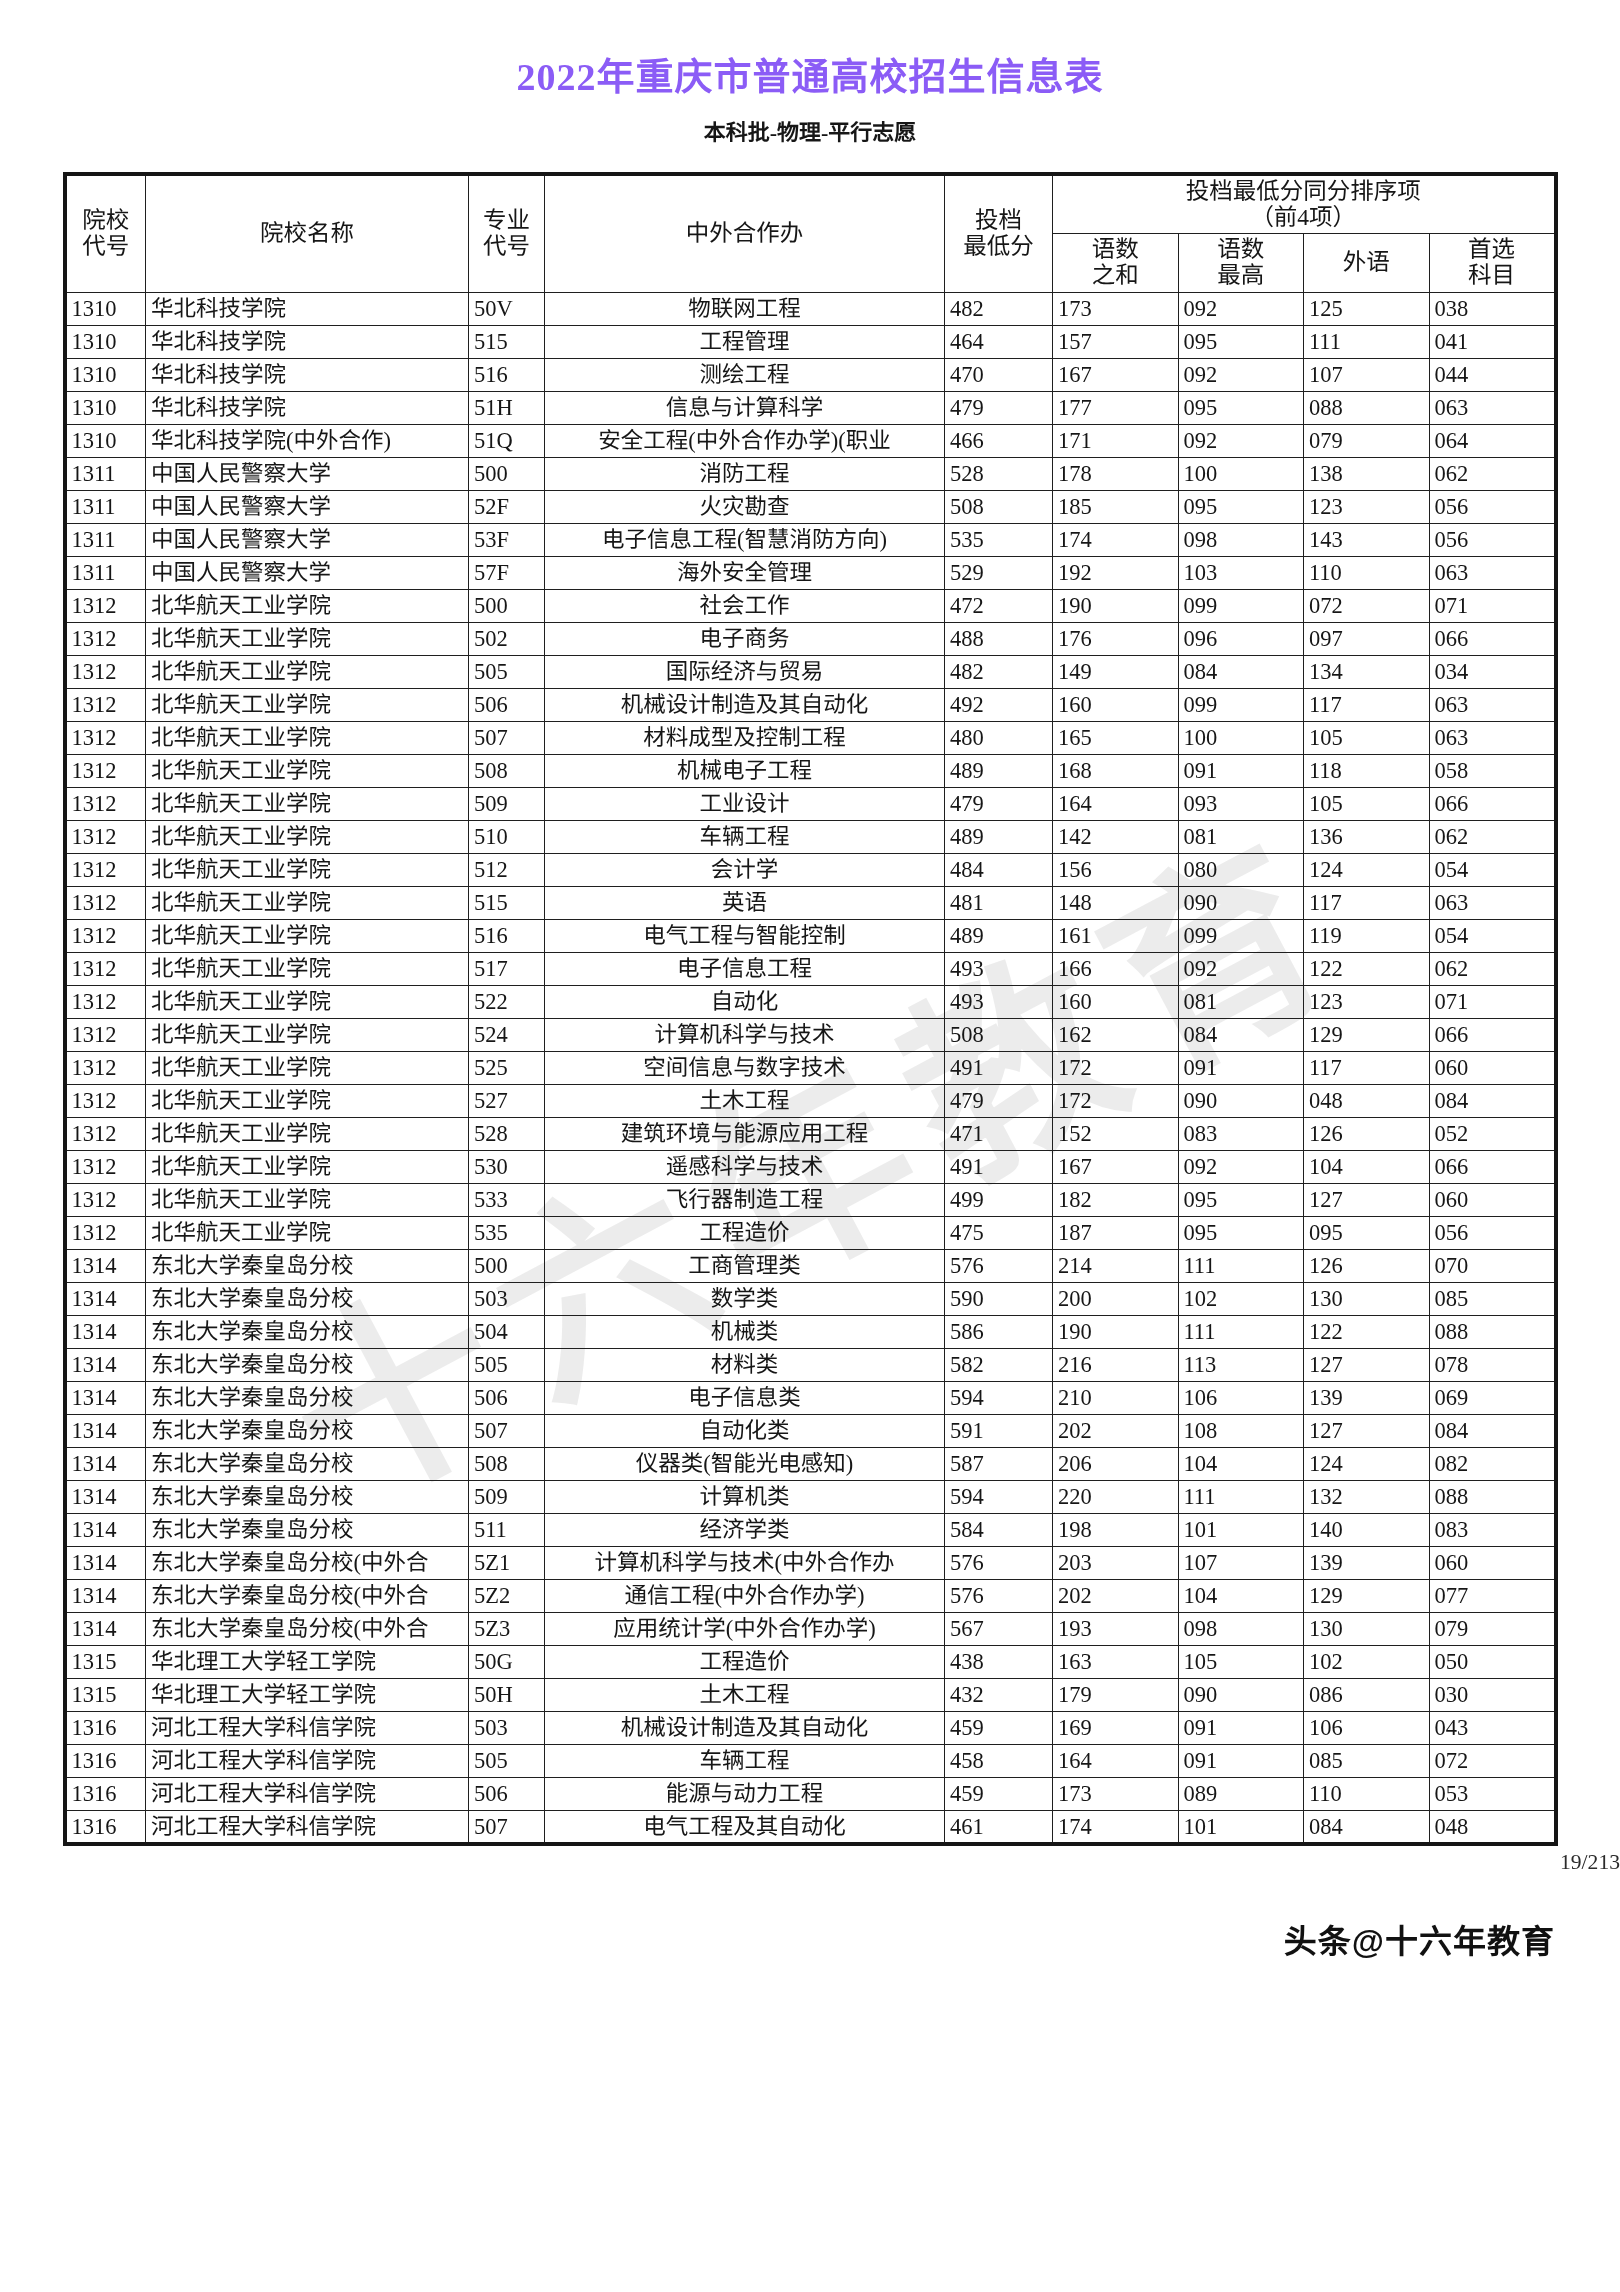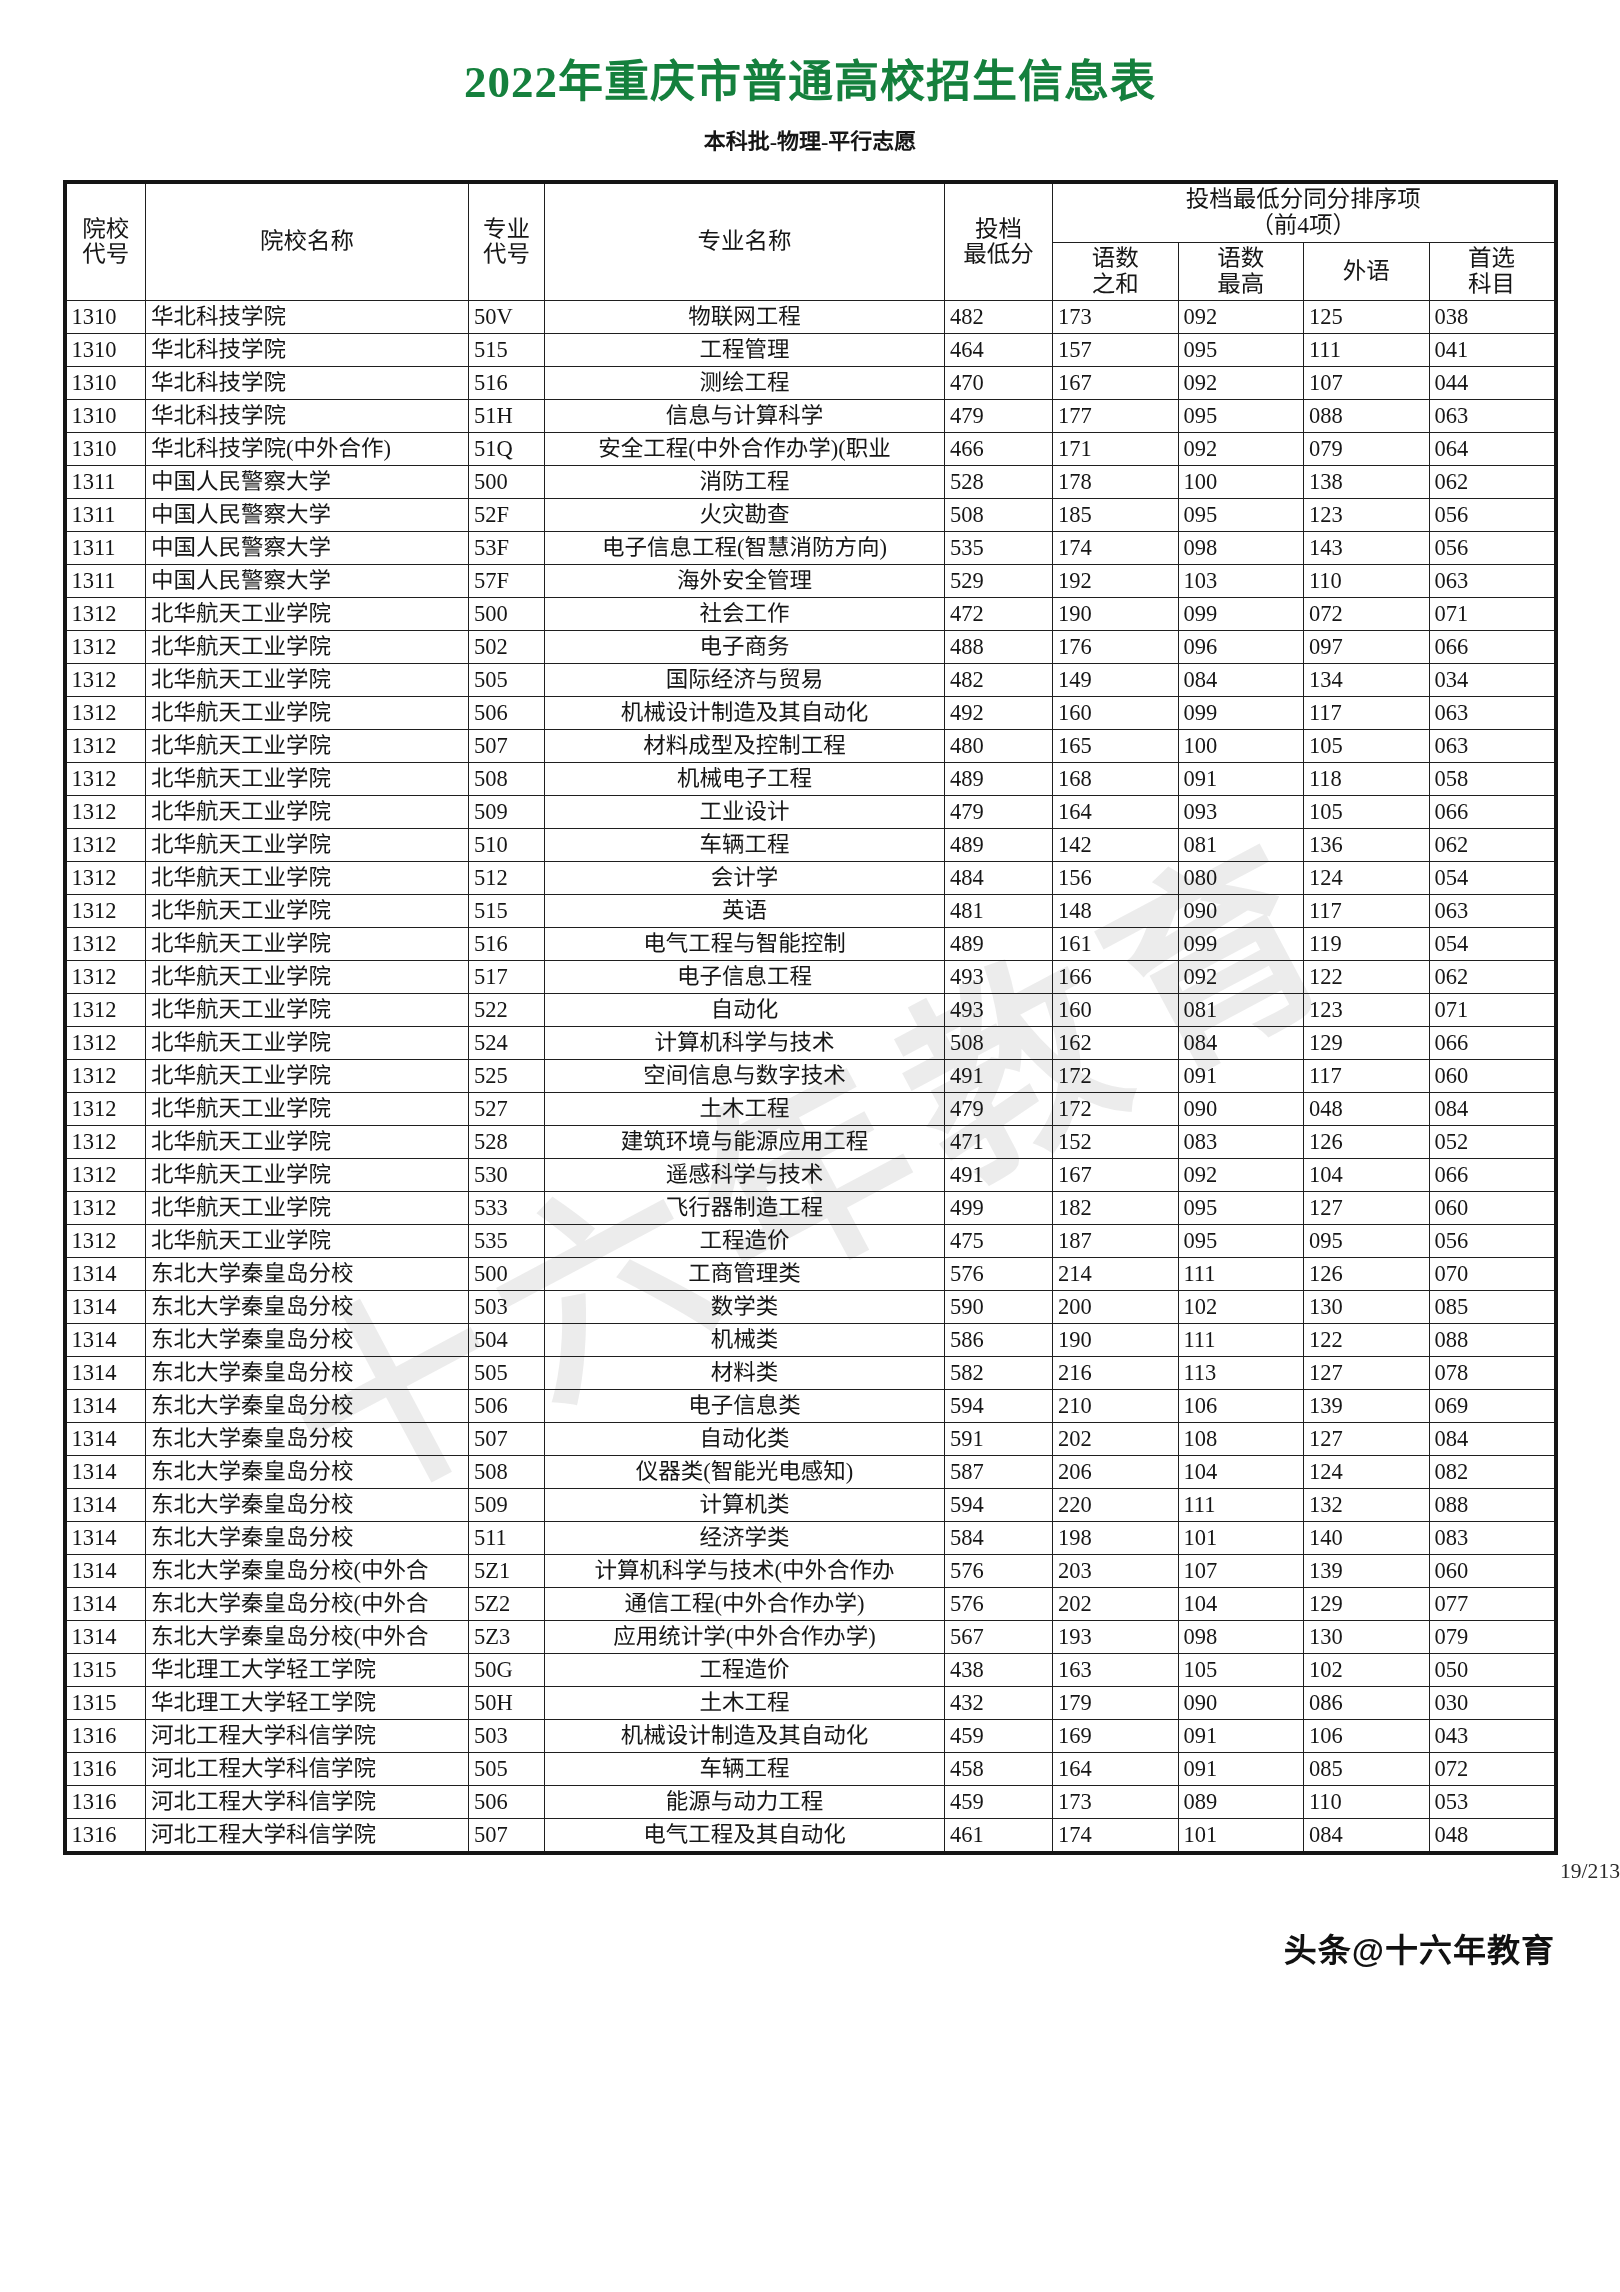--- a/index.html
+++ b/index.html
@@ -16,27 +16,27 @@
     color: #1a1a1a;
     overflow: hidden;
   }
   .page {
     position: absolute;
     inset: 0;
     padding: 0;
   }
   .doc-title {
     text-align: center;
-    font-size: 45px;
+    font-size: 38px;
     font-weight: 700;
     letter-spacing: 1px;
     margin: 0;
     padding-top: 55px;
     line-height: 1.2;
-    color: #15803d;
+    color: #8b5cf6;
   }
   .doc-subtitle {
     text-align: center;
     font-size: 22px;
     font-weight: 700;
     margin: 0;
     padding-top: 19.6px;
     line-height: 1.2;
     color: #161616;
   }
@@ -160,21 +160,21 @@
         <tr>
           <th class="h-code" rowspan="2">
             <span>院校</span><br>
             <span>代号</span>
           </th>
           <th class="h-school" rowspan="2">院校名称</th>
           <th class="h-mcode" rowspan="2">
             <span>专业</span><br>
             <span>代号</span>
           </th>
-          <th class="h-major" rowspan="2">专业名称</th>
+          <th class="h-major" rowspan="2">中外合作办</th>
           <th class="h-score" rowspan="2">
             <span>投档</span><br>
             <span>最低分</span>
           </th>
           <th class="hdr-group-title" colspan="4">
             <span>投档最低分同分排序项</span><br>
             <span>（前4项）</span>
           </th>
         </tr>
         <tr>

